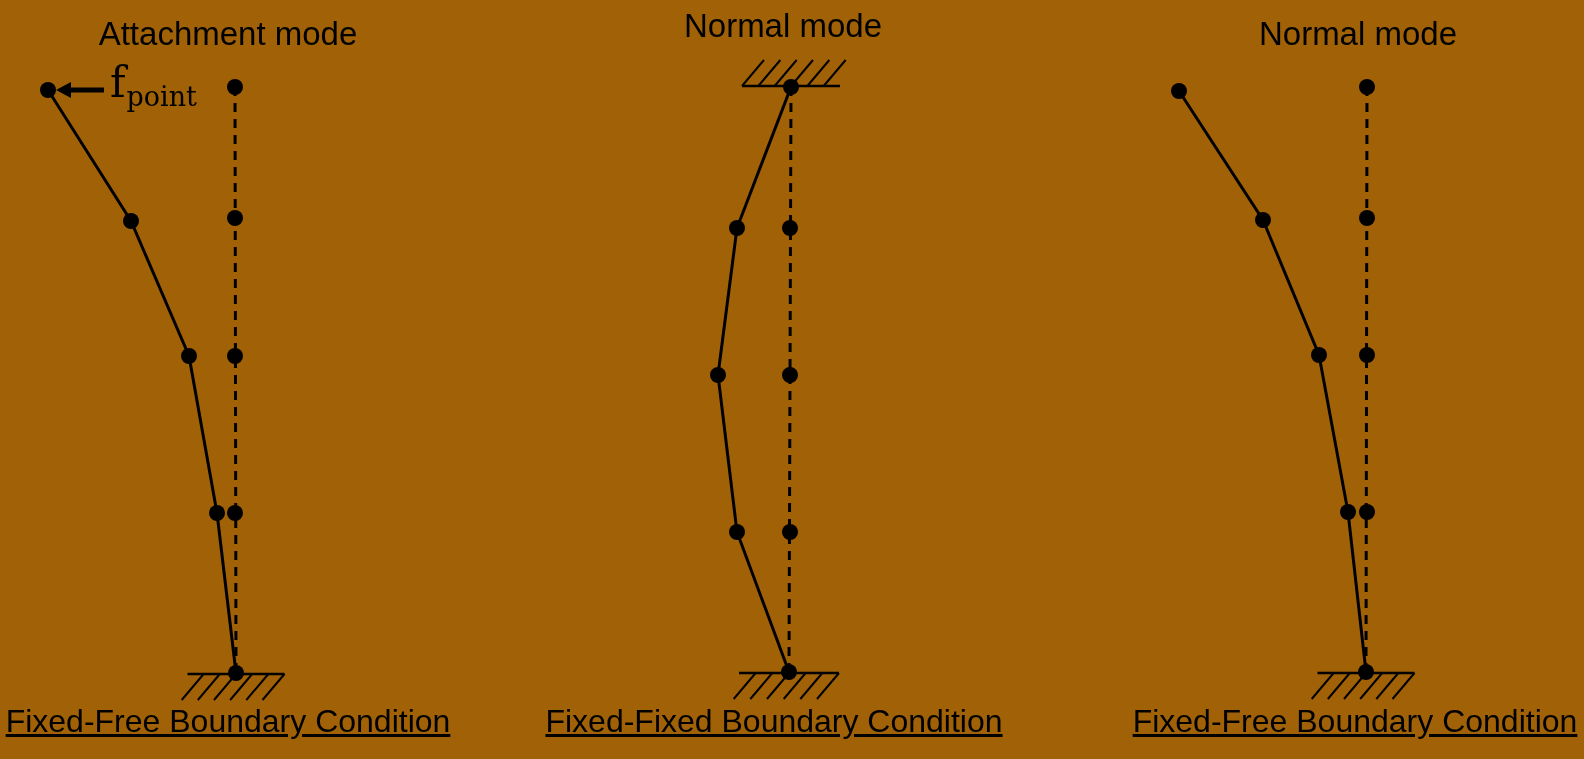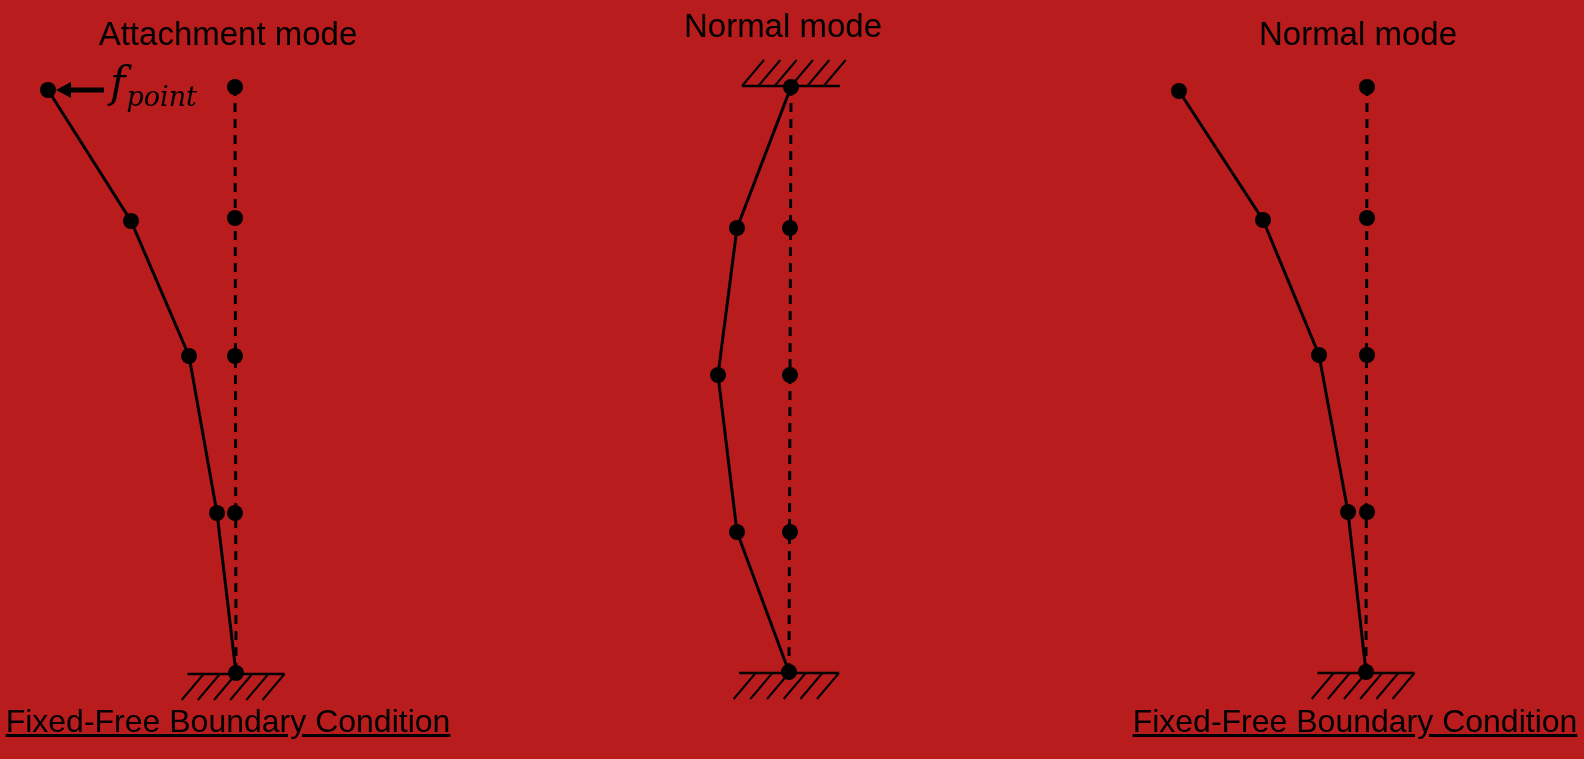--- a/index.html
+++ b/index.html
@@ -1,38 +1,37 @@
 <!DOCTYPE html>
 <html><head>
 <meta charset="utf-8">
 <style>
   html, body { margin: 0; padding: 0; background: #ffffff; }
   .canvas {
     position: relative;
     width: 1584px;
     height: 759px;
-    background: #b91c1c;
+    background: #a16207;
     overflow: hidden;
     font-family: "Liberation Sans", sans-serif;
   }
   .canvas svg { position: absolute; left: 0; top: 0; }
   .title, .caption {
     position: absolute;
     transform: translateX(-50%);
     white-space: nowrap;
     color: #000000;
     line-height: 1;
   }
   .title   { font-size: 33px; }
   .caption { font-size: 32px; text-decoration: underline; }
   .force-label {
     position: absolute;
     color: #000000;
     font-family: "DejaVu Serif", serif;
-    font-style: italic;
     font-size: 42px;
     line-height: 1;
     white-space: nowrap;
   }
   .force-label .sub {
     font-size: 27px;
     position: relative;
     top: 9px;
     left: 1px;
   }
@@ -104,16 +103,17 @@
       <circle cx="1367" cy="218" r="8" fill="#000000"></circle>
       <circle cx="1367" cy="355" r="8" fill="#000000"></circle>
       <circle cx="1367" cy="512" r="8" fill="#000000"></circle>
     </svg>
 
   <div class="title" style="left: 228px; top: 17px;">Attachment mode</div>
   <div class="title" style="left: 783px; top: 9px;">Normal mode</div>
   <div class="title" style="left: 1358px; top: 17px;">Normal mode</div>
 
   <div class="caption" style="left: 228px; top: 705px;">Fixed-Free Boundary Condition</div>
+  <div class="caption" style="left: 774px; top: 705px;">Fixed-Fixed Boundary Condition</div>
   <div class="caption" style="left: 1355px; top: 705px;">Fixed-Free Boundary Condition</div>
 
   <div class="force-label" style="left: 110px; top: 62px;"><span class="f">f</span><span class="sub">point</span></div>
 </div>
 
 </body></html>

